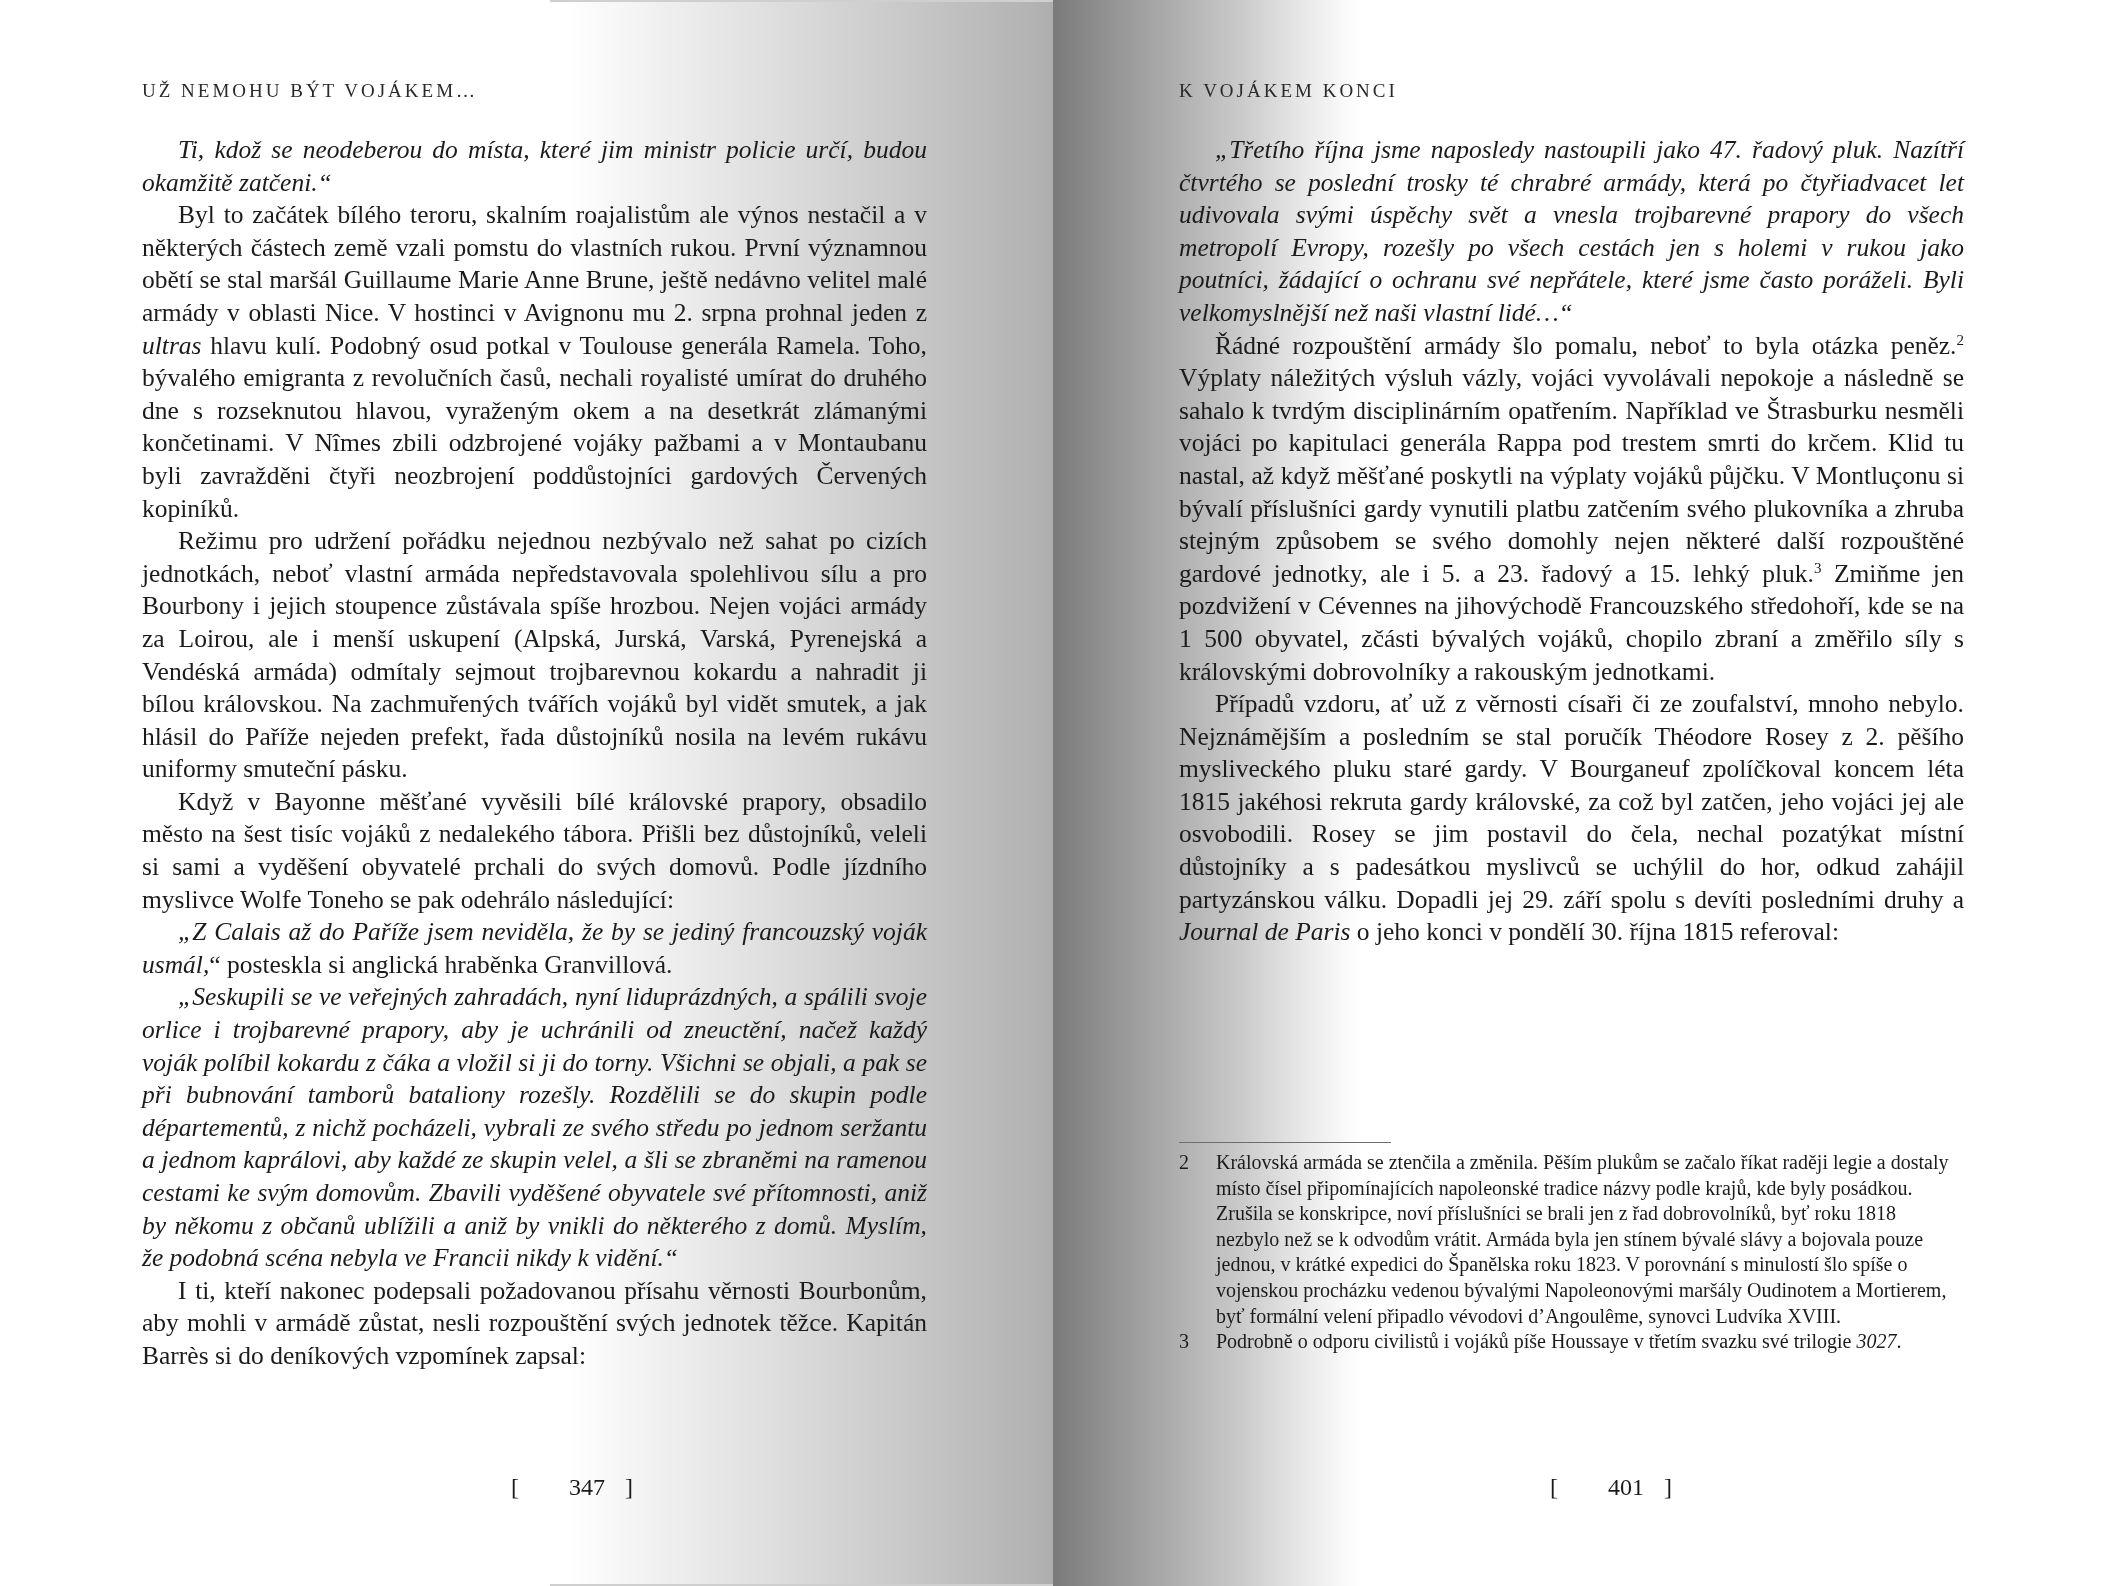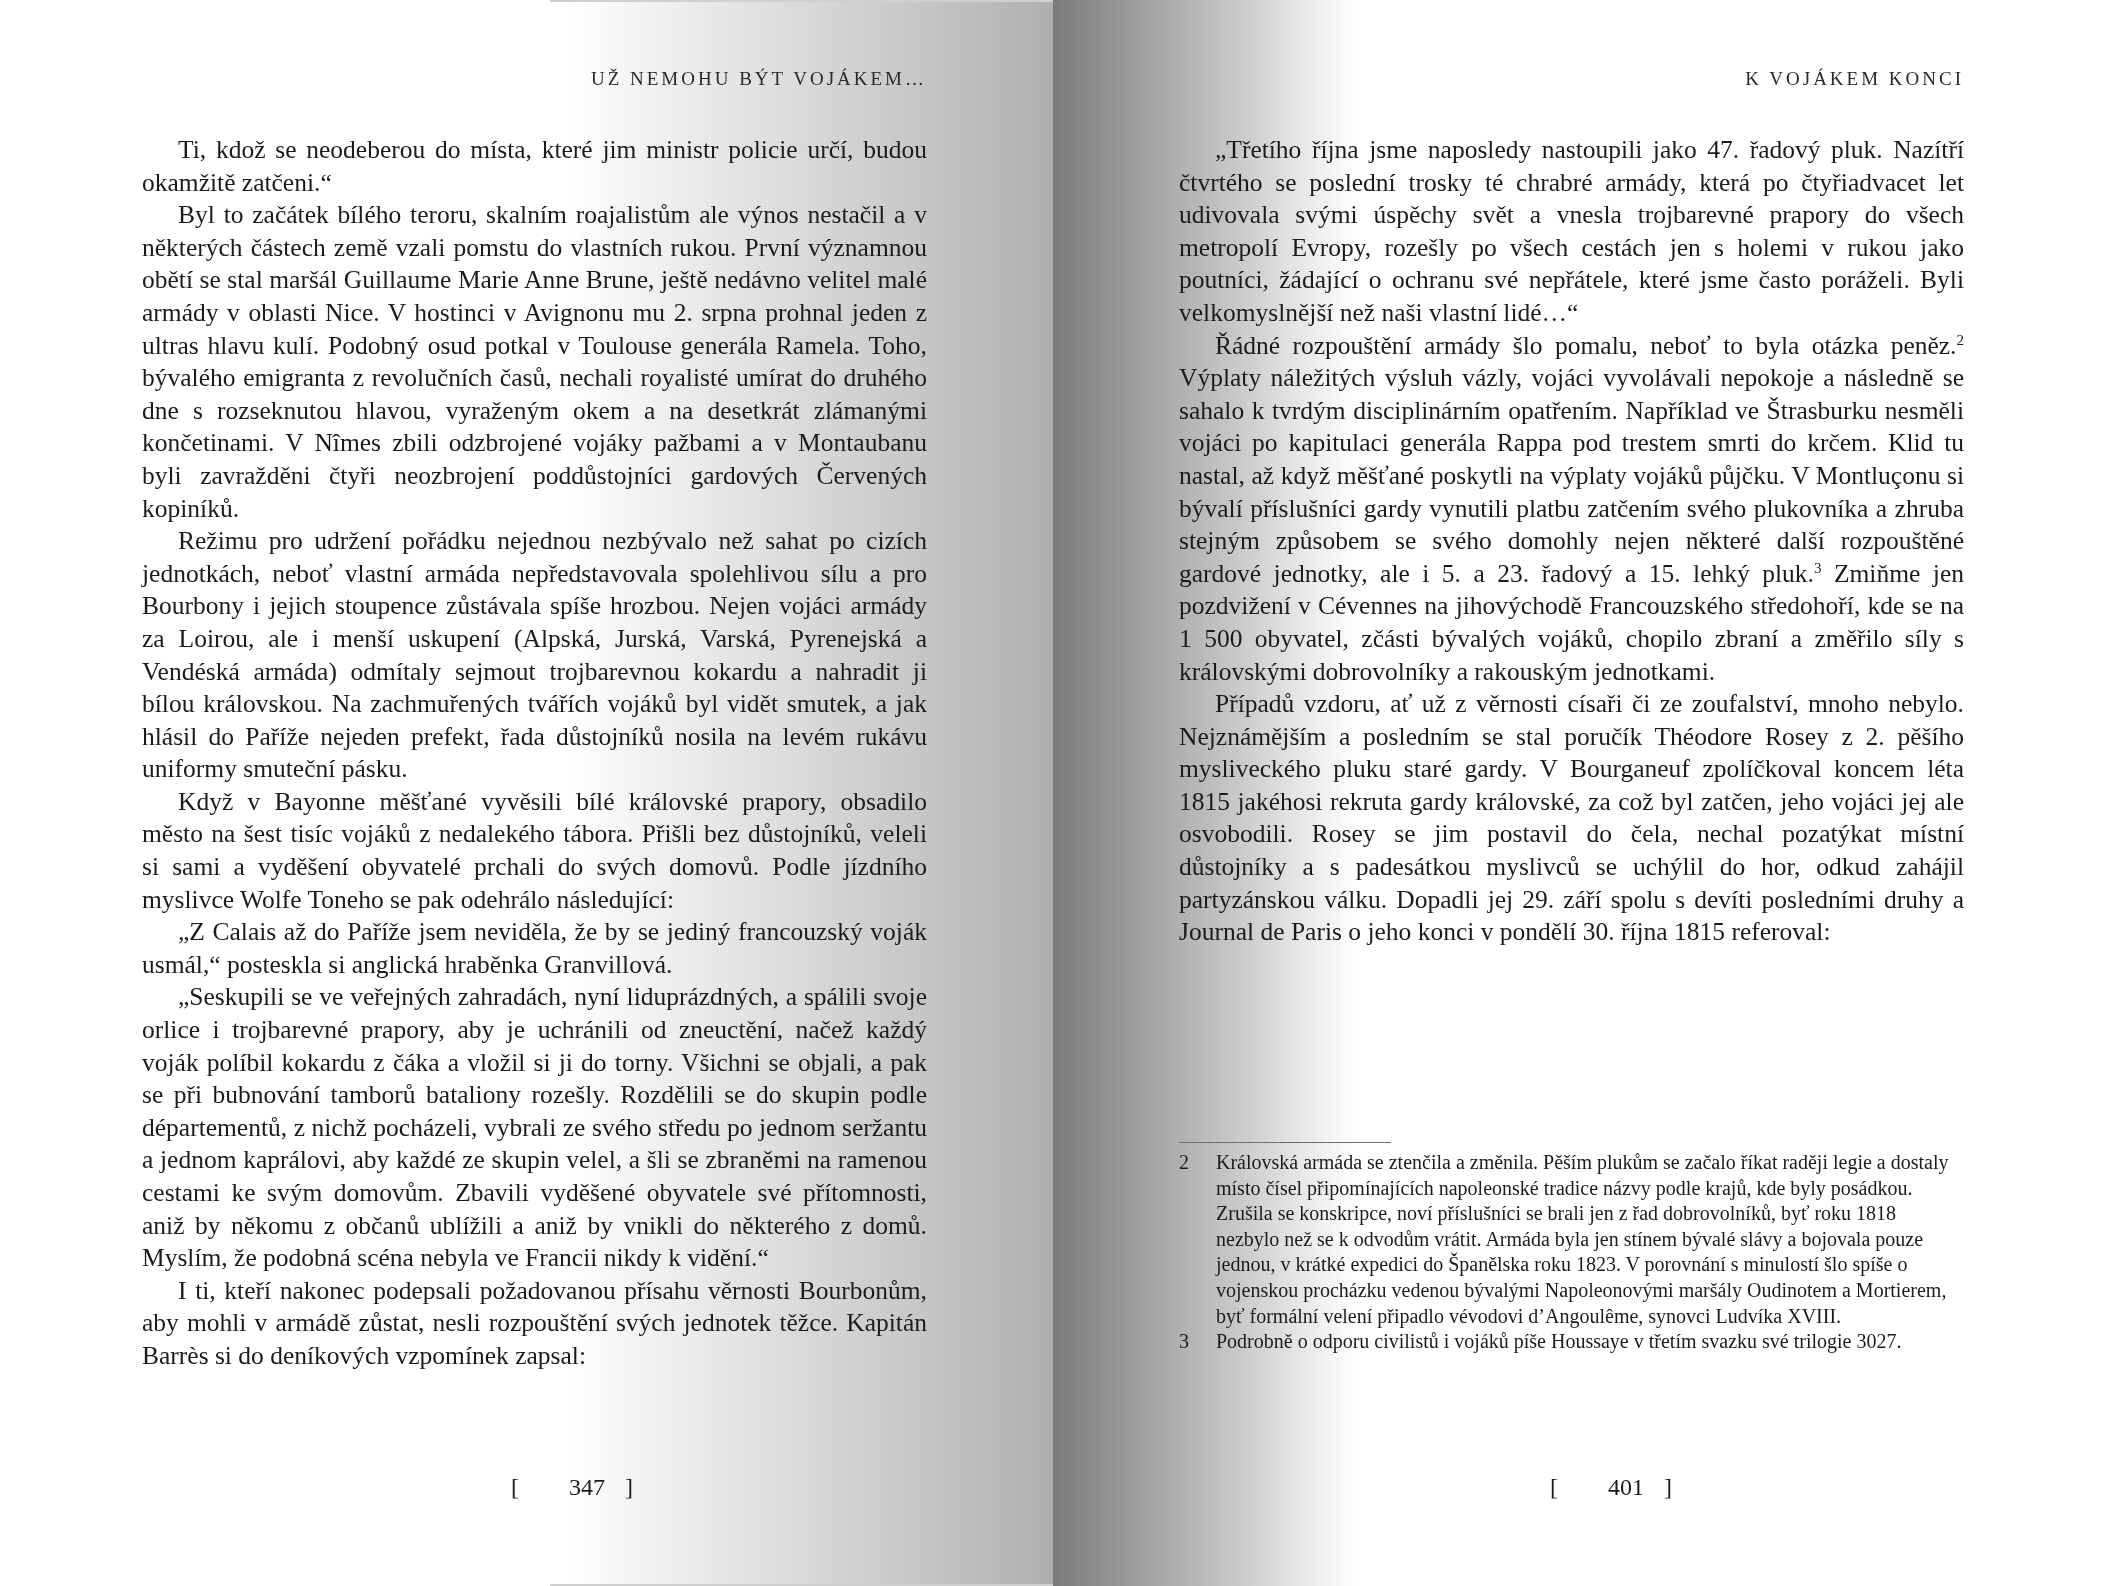--- a/index.html
+++ b/index.html
@@ -12,37 +12,37 @@
   .page { position: absolute; top: 0; height: 1586px; }
   #page-left { left: 0; width: 1053px;
     background: linear-gradient(to right, #ffffff 0px, #ffffff 566px, #f3f3f3 640px, #dddddd 780px, #c6c6c6 920px, #b3b3b3 1030px, #aeaeae 1053px); }
   #page-right { left: 1053px; width: 1053px;
     background: linear-gradient(to right, #7a7a7a 0px, #8c8c8c 40px, #a9a9a9 110px, #cbcbcb 190px, #e8e8e8 250px, #fbfbfb 295px, #ffffff 310px, #ffffff 1053px); }
   .edge-top, .edge-bottom { position: absolute; height: 2px; background: #cfcfcf; }
   #edge-top-left { top: 0; left: 550px; width: 503px; }
   #edge-bottom-left { bottom: 0; left: 550px; width: 503px; }
 
   .running-head {
-    position: absolute; top: 68px; width: 785px; text-align: right;
+    position: absolute; top: 80px; width: 785px; text-align: left;
     font-family: "Liberation Serif", serif; font-size: 19px; letter-spacing: 3px;
     color: #2a2a2a;
   }
   #head-left { left: 142px; }
   #head-right { left: 1179px; }
 
   .text-block {
     position: absolute; top: 134px; width: 785px;
     font-family: "Liberation Serif", serif;
     font-size: 25.5px; line-height: 32.6px;
     text-align: justify; hyphens: manual;
   }
   #text-left { left: 142px; }
   #text-right { left: 1179px; }
   .text-block p { margin: 0; text-indent: 36px; }
-  .it { }
+  .it { font-style: italic; }
   sup { font-size: 15px; line-height: 0; vertical-align: 9px; }
 
   #footnote-rule { position: absolute; left: 1179px; top: 1142px; width: 212px; height: 1px; background: #6e6e6e; }
   #footnotes {
     position: absolute; left: 1179px; top: 1150px; width: 785px;
     font-family: "Liberation Serif", serif; font-size: 20px; line-height: 25.6px;
   }
   .fn { display: flex; }
   .fn-num { width: 37px; flex: none; }
   .fn-text { flex: 1; }

